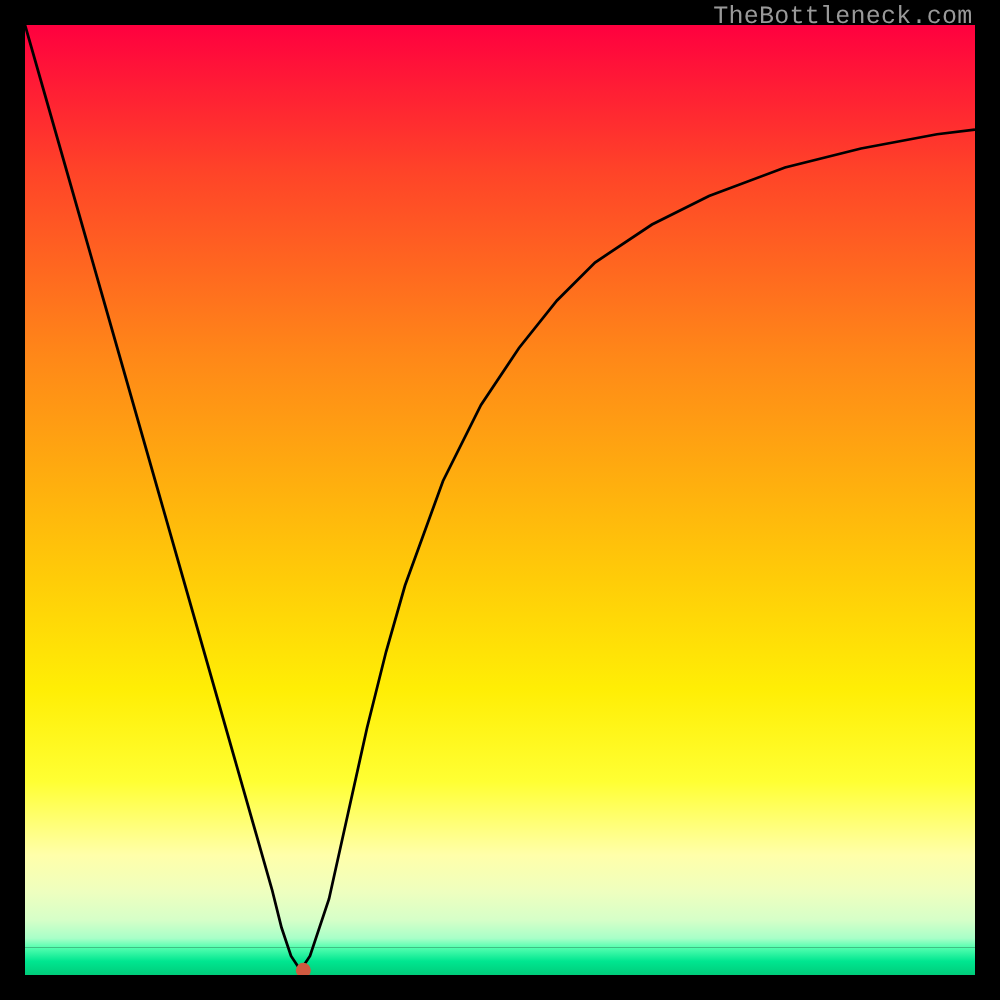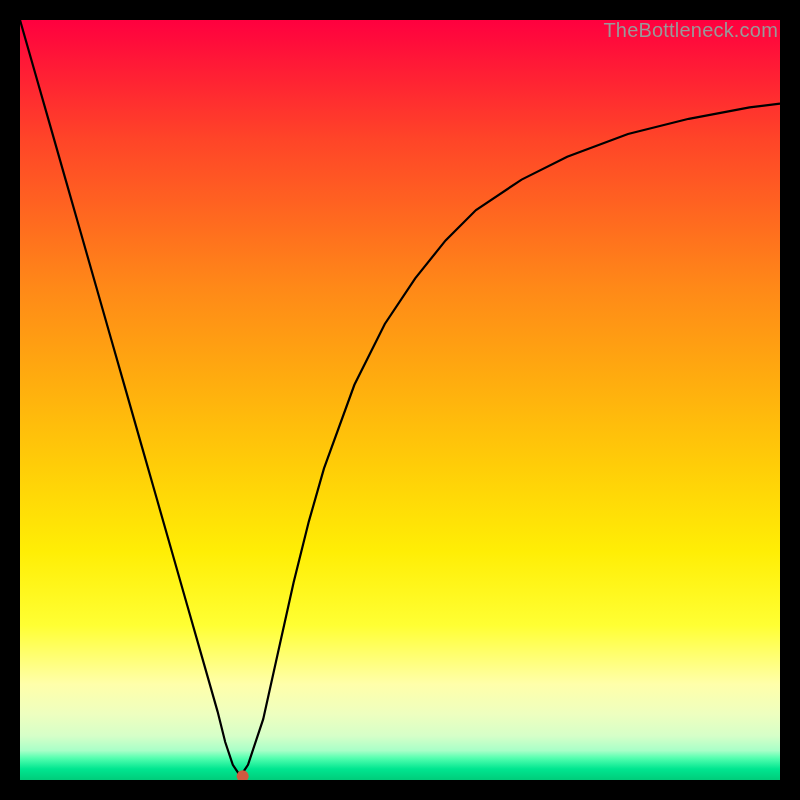--- a/index.html
+++ b/index.html
@@ -58,24 +58,24 @@
       #00cc7a 100%
     );
   }
   svg.curve {
     position: absolute;
     left: 0; top: 0;
     width: 760px; height: 760px;
   }
   .watermark {
     position: absolute;
-    top: 19px;
+    top: 2px;
     right: 22px;
     color: #999;
-    font-family: Liberation Sans, sans-serif;
+    font-family: Liberation Mono, monospace;
     font-size: 20px;
     letter-spacing: 0.2px;
     user-select: none;
   }
 </style>
 </head>
 <body>
 
 <div class="frame">
   <div class="plot-inner">

